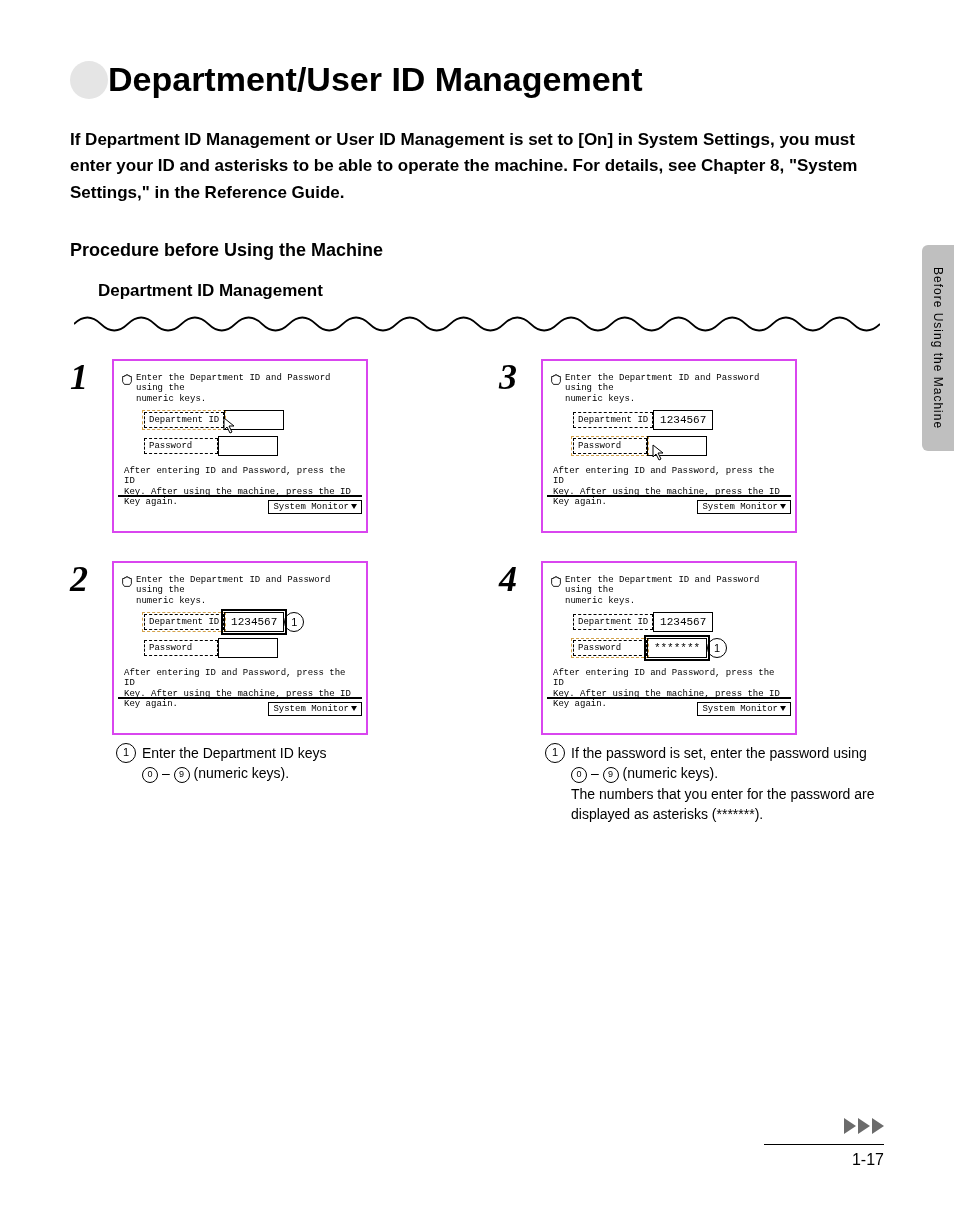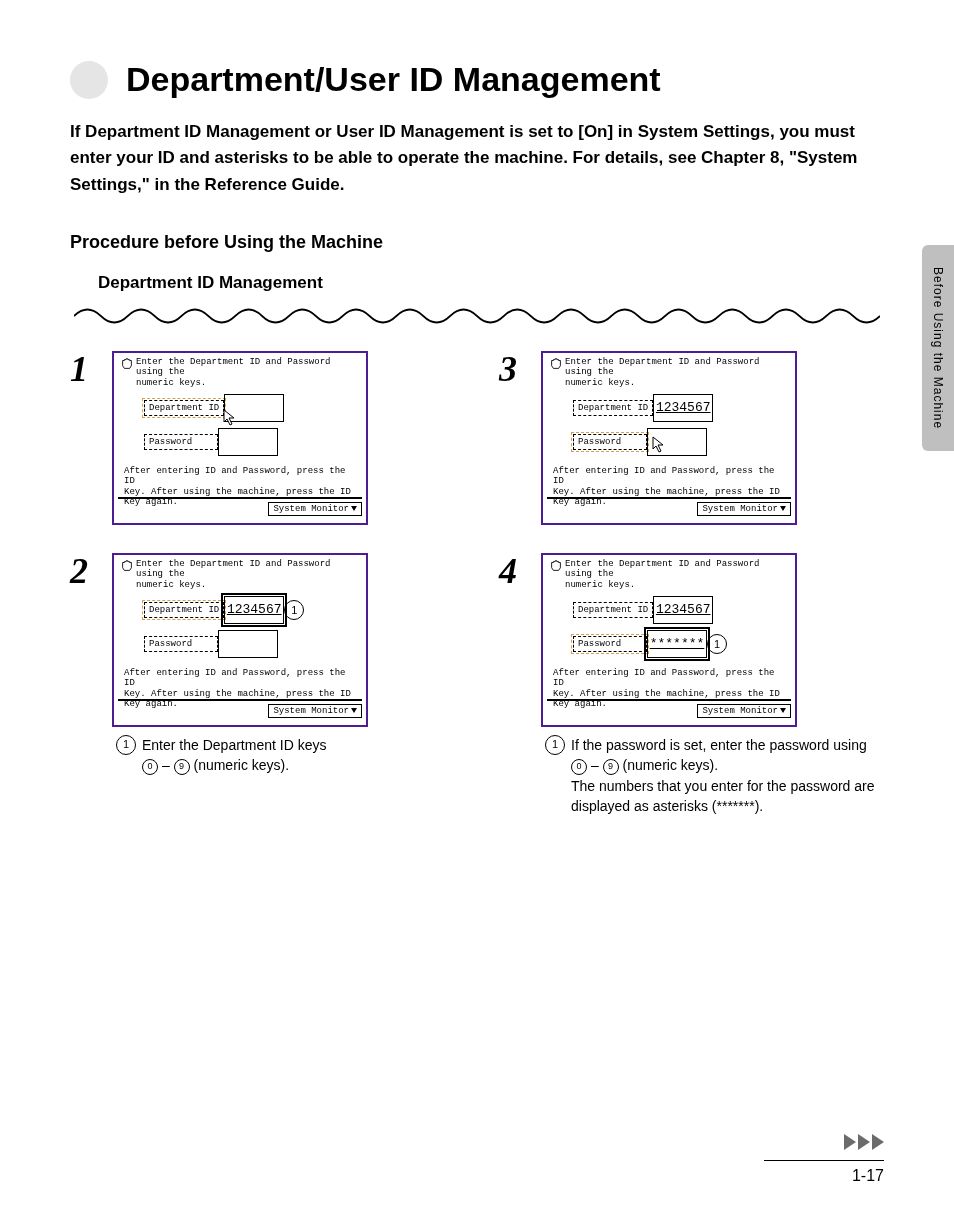--- a/index.html
+++ b/index.html
@@ -12,22 +12,21 @@
   }
   .page {
     box-sizing: border-box;
     padding: 60px 70px 40px 70px;
     position: relative;
     min-height: 1227px;
   }
   .title-row {
     display: flex;
     align-items: center;
-    gap: 18px;
-    margin-bottom: 20px;
+    margin-bottom: 28px;
   }
   .title-bullet {
     width: 38px;
     height: 38px;
     border-radius: 50%;
     background: #e5e5e5;
   }
   .title-text {
     font-size: 34px;
     font-weight: 700;
@@ -69,29 +68,29 @@
   .step-num {
     font-size: 36px;
     font-weight: 700;
     font-style: italic;
     font-family: Georgia, "Times New Roman", serif;
     line-height: 1;
     width: 26px;
     flex-shrink: 0;
   }
   .machine-screen {
-    border: 2px solid #4c1d95;
+    border: 2px solid #d946ef;
     width: 256px;
     height: 174px;
     position: relative;
     font-family: "Courier New", monospace;
     font-size: 9px;
     line-height: 1.15;
     box-sizing: border-box;
-    padding: 4px 6px 0 6px;
+    padding: 12px 6px 0 6px;
     overflow: hidden;
   }
   .ms-icon {
     display:inline-block;
     width:14px; height:14px;
     vertical-align: top;
     margin-right:2px;
   }
   .ms-top { display:flex; }
   .ms-top-text { flex:1; }
@@ -100,31 +99,30 @@
     margin: 6px 0 0 24px;
   }
   .ms-label {
     border: 1px dashed #000;
     padding: 2px 4px;
     min-width: 74px;
     box-sizing: border-box;
   }
   .ms-input {
     border: 1px solid #000;
-    width: 60px; height: 28px;
+    width: 60px; height: 20px;
     box-sizing: border-box;
     display:flex; align-items:center; justify-content:center;
-    font-size: 13px;
-    text-decoration: underline;
+    font-size: 11px;
   }
   .ms-input.dbl { outline: 2px solid #000; outline-offset: 1px; }
   .ms-instr { margin: 10px 4px 0 4px; }
   .ms-bottom {
     position:absolute;
-    bottom:7px; left:4px; right:4px;
+    bottom:17px; left:4px; right:4px;
     display:flex;
     justify-content: flex-end;
     border-top: 2px solid #000;
     padding-top: 3px;
   }
   .ms-btn {
     border:1px solid #000;
     padding: 1px 4px;
     font-size: 9px;
     display:flex; align-items:center; gap:2px;
@@ -165,21 +163,21 @@
     justify-content:center;
   }
   .side-tab span {
     writing-mode: vertical-rl;
     font-size:12px;
     color:#000;
     letter-spacing:1px;
   }
   .footer {
     position:absolute;
-    bottom:42px;
+    bottom:58px;
     right:70px;
     text-align:right;
   }
   .tri-row { display:flex; gap:2px; justify-content:flex-end; margin-bottom:10px;}
   .tri {
     width:0;height:0;border-top:8px solid transparent;border-bottom:8px solid transparent;border-left:12px solid #6b6b6b;
   }
   .footer-rule { border-top:1px solid #000; width:120px; margin-left:auto; margin-bottom:6px;}
   .page-num { font-size:16px; }
   .ms-label.dashed-hl { outline: 1px dashed #d4a24a; outline-offset: 1px; }

